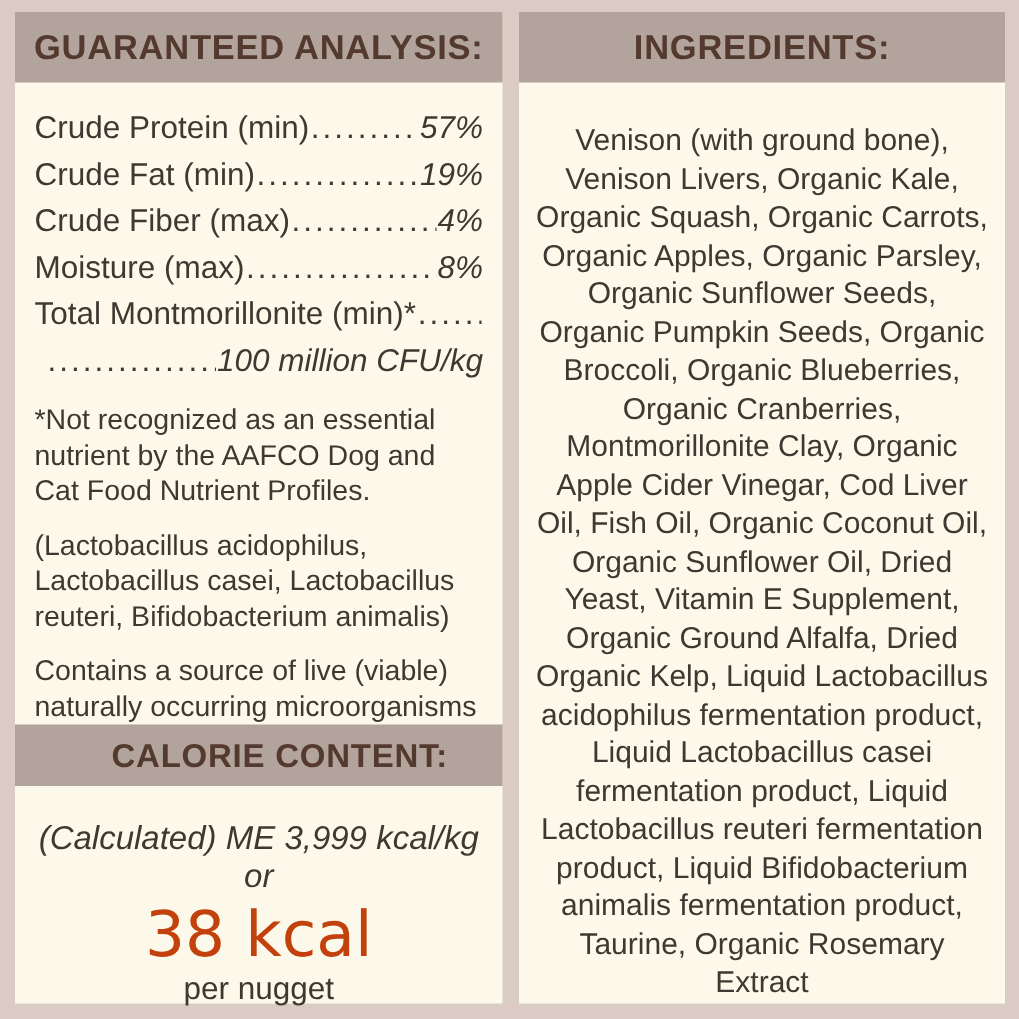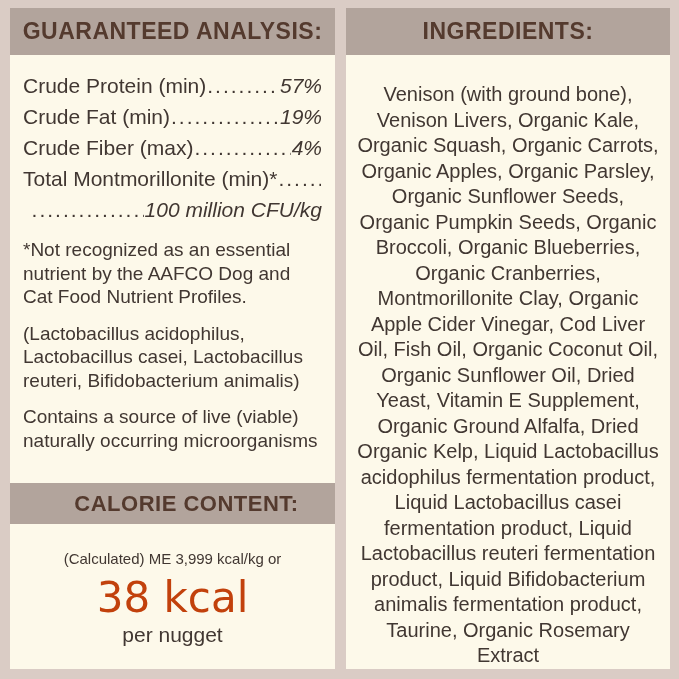--- a/index.html
+++ b/index.html
@@ -42,21 +42,21 @@
 
   .note {
     margin: 13px 13px 0 13px; color: #413732;
     font-size: 19px; line-height: 23.5px;
   }
 
   
   .calorie { position: absolute; left: 0; right: 0; top: 475px; text-align: center; }
   .calorie .bar { height: 41px; padding-left: 28px; }
   .calorie .bar span { font-size: 22px; }
-  .cal-line1 { margin: 22px 6px 0 6px; color: #413732; font-size: 15px; line-height: 25px; }
+  .cal-line1 { margin: 22px 6px 0 6px; color: #413732; font-size: 22px; line-height: 25px; font-style: italic; }
   .cal-value {
     margin-top: 4px; color: #c2410c; font-size: 42px; line-height: 46px;
     font-family: "DejaVu Sans", sans-serif;
   }
   .cal-unit { margin-top: 2px; color: #413732; font-size: 21px; }
 
   
   .ingredients-text {
     margin: 0; padding: 27px 10px 0 10px;
     color: #413732; font-size: 20px; line-height: 25.5px;
@@ -83,20 +83,25 @@
         <span class="label">Crude Fat (min)</span>
         <span class="dots"></span>
         <span class="value">19%</span>
       </div>
       <div class="ga-row">
         <span class="label">Crude Fiber (max)</span>
         <span class="dots"></span>
         <span class="value">4%</span>
       </div>
       <div class="ga-row">
+        <span class="label">Moisture (max)</span>
+        <span class="dots"></span>
+        <span class="value">8%</span>
+      </div>
+      <div class="ga-row">
         <span class="label">Total Montmorillonite (min)*</span>
         <span class="dots"></span>
       </div>
       <div class="ga-row cfu">
         <span class="dots"></span>
         <span class="value">100 million CFU/kg</span>
       </div>
     </div>
 
     <p class="note">*Not recognized as an essential nutrient by the AAFCO Dog and Cat Food Nutrient Profiles.</p>

